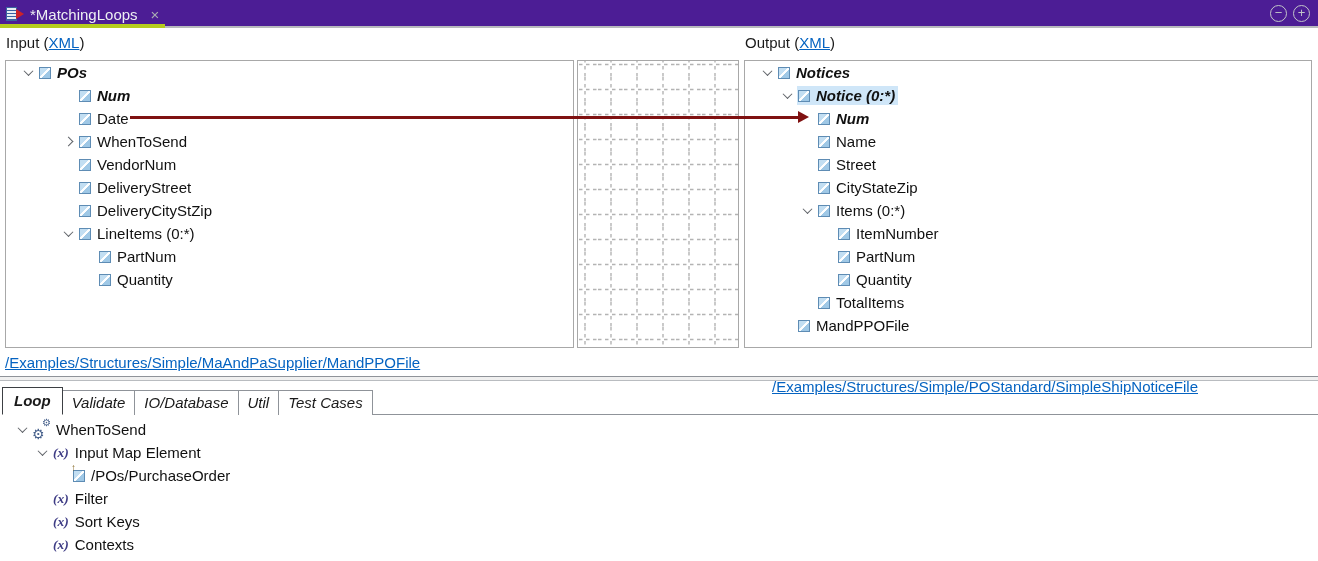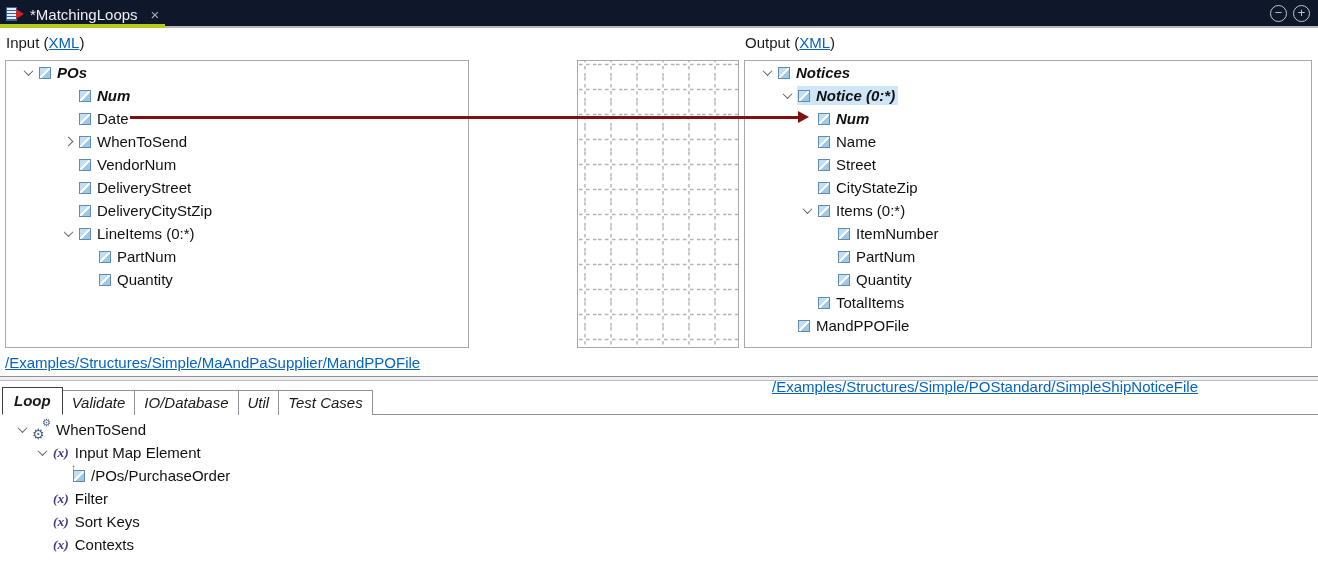--- a/index.html
+++ b/index.html
@@ -1,40 +1,40 @@
 <!DOCTYPE html>
 <html><head>
 <meta charset="utf-8">
 <style>
   * { margin:0; padding:0; box-sizing:border-box; }
   html,body { width:1318px; height:561px; background:#ffffff; overflow:hidden;
     font-family:"Liberation Sans", sans-serif; font-size:15px; color:#1a1a1a; }
 
   
-  .titlebar { position:relative; height:28px; background:#0f172a; border-bottom:2px solid #b7babd; }
+  .titlebar { position:relative; height:28px; background:#4c1d95; border-bottom:2px solid #b7babd; }
   .doc-tab { position:absolute; left:0; top:0; height:28px; width:165px; display:flex; align-items:center; gap:7px; padding-left:6px; cursor:pointer; }
   .doc-icon { position:relative; width:17px; height:15px; flex:0 0 auto; }
   .doc-icon .sheet { position:absolute; left:0; top:0; width:11px; height:14px; background:#e8eef5; border:1px solid #3a62a0;
       background-image:linear-gradient(#3a62a0 1px, transparent 1px); background-size:100% 3px; background-position:0 2px; }
   .doc-icon .arrow { position:absolute; right:-1px; top:2px; width:0; height:0; border-left:8px solid #cc2229; border-top:5px solid transparent; border-bottom:5px solid transparent; }
   .doc-title { color:#edeff2; white-space:nowrap; }
   .tab-close { color:#a9adb3; font-size:15px; margin-left:6px; cursor:pointer; }
   .tab-underline { position:absolute; left:0; top:24px; width:165px; height:4px; background:#b5cc1e; }
   .win-controls { position:absolute; right:8px; top:5px; display:flex; gap:6px; }
   .circle-btn { width:17px; height:17px; border:1.5px solid #c2c5c9; border-radius:50%; color:#c2c5c9;
       font-size:13px; line-height:14px; text-align:center; cursor:pointer; }
 
   
   .mapper { position:relative; width:1318px; height:348px;border-radius:29px; }
   .pane-header { position:absolute; top:6px; white-space:nowrap; }
   .hdr-input { left:6px; }  .hdr-output { left:745px; }
   a.link, .pane-header a { color:#0563c1; text-decoration:underline; cursor:pointer; }
 
   .panel { position:absolute; top:32px; height:288px; border:1px solid #a8a8a8; background:#fff; overflow:hidden; }
-  .panel.input  { left:5px;   width:464px; }
+  .panel.input  { left:5px;   width:569px; }
   .panel.canvas { left:577px; width:162px; }
   .panel.output { left:744px; width:568px; }
 
   .file-link { position:absolute; top:326px; white-space:nowrap; }
   .file-link.left { left:5px; } .file-link.right { left:772px;margin-top:24px; }
 
   
   .map-line  { position:absolute; left:130px; top:88px; width:668px; height:3px; background:#7f1111; z-index:5; }
   .map-arrow { position:absolute; left:798px; top:83px; width:0; height:0; z-index:5;
       border-left:11px solid #7f1111; border-top:6.5px solid transparent; border-bottom:6.5px solid transparent; }

